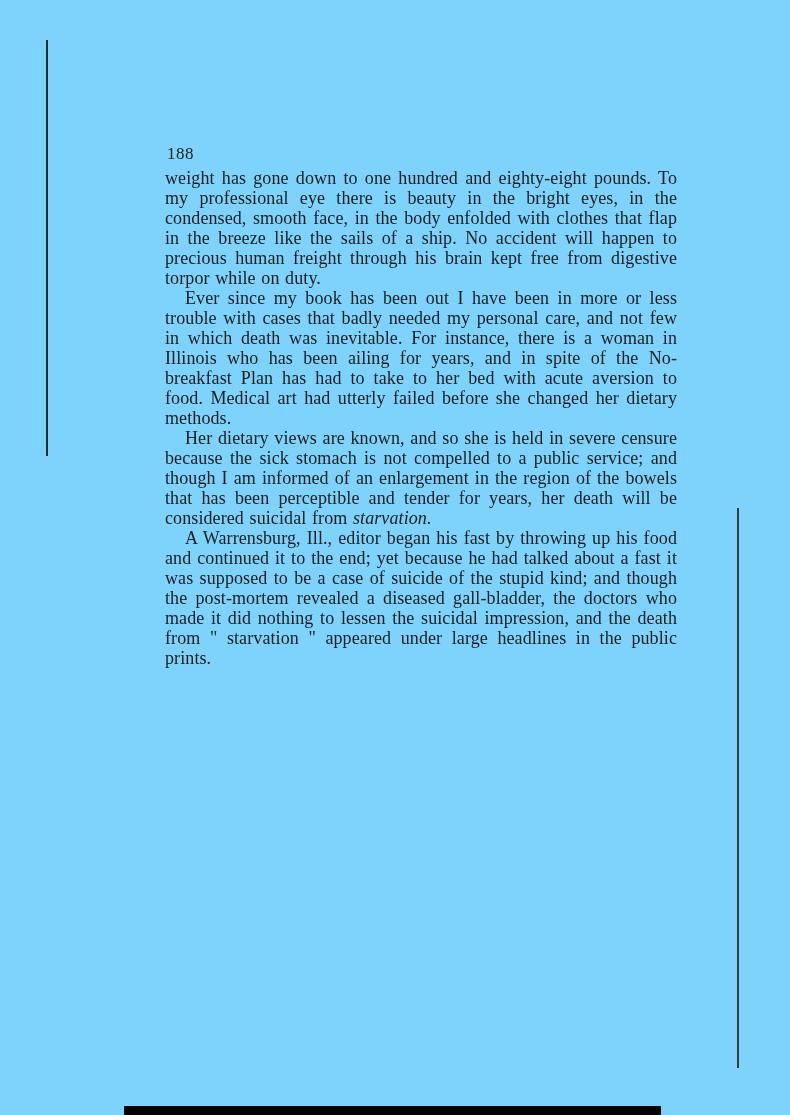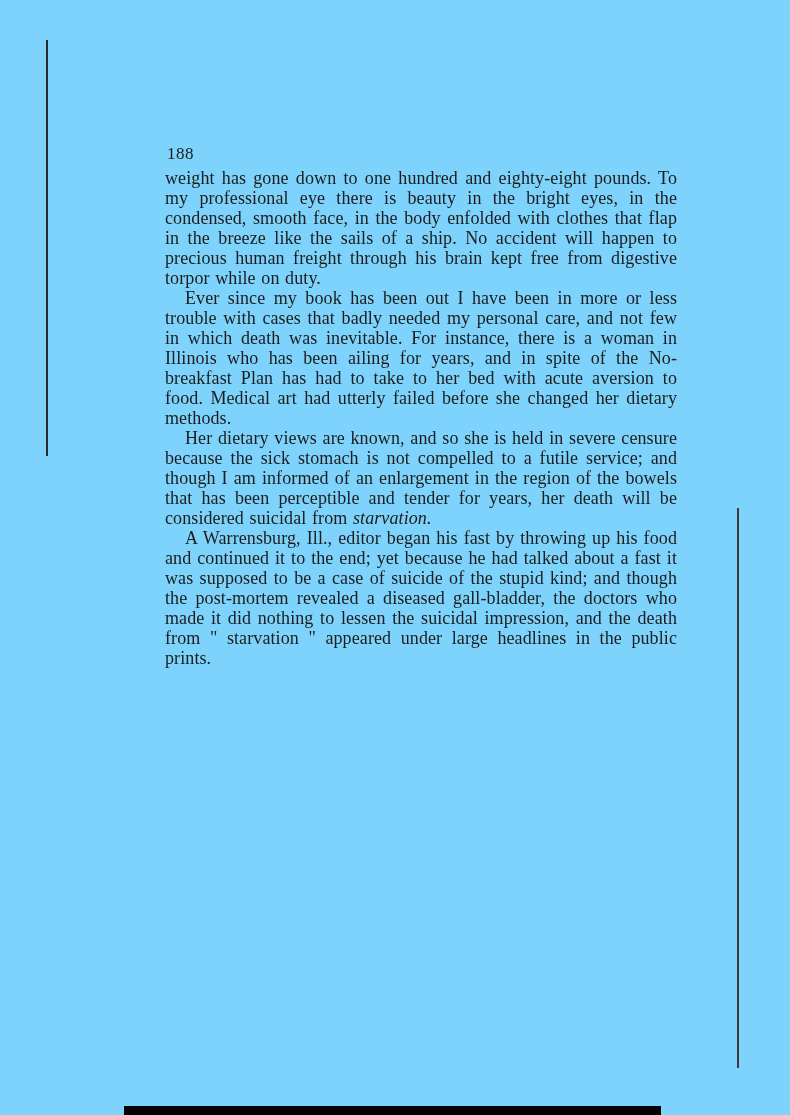--- a/index.html
+++ b/index.html
@@ -93,18 +93,18 @@
 
   <div class="content">
 
     <div class="running-head">
       <span class="page-number">188</span>
     </div>
 
     <div class="body-text">
       <p class="noindent">weight has gone down to one hundred and eighty-eight pounds. To my professional eye there is beauty in the bright eyes, in the condensed, smooth face, in the body enfolded with clothes that flap in the breeze like the sails of a ship. No accident will happen to precious human freight through his brain kept free from digestive torpor while on duty.</p>
       <p>Ever since my book has been out I have been in more or less trouble with cases that badly needed my personal care, and not few in which death was inevitable. For instance, there is a woman in Illinois who has been ailing for years, and in spite of the No-breakfast Plan has had to take to her bed with acute aversion to food. Medical art had utterly failed before she changed her dietary methods.</p>
-      <p><span>Her dietary views are known, and so she is held in severe censure because the sick stomach is not compelled to a futile service; and though I am informed of an enlargement in the region of the bowels that has been perceptible and tender for years, her death will be considered suicidal from </span><em>starvation.</em></p>
+      <p><span>Her dietary views are known, and so she is held in severe censure because the sick stomach is not compelled to a public service; and though I am informed of an enlargement in the region of the bowels that has been perceptible and tender for years, her death will be considered suicidal from </span><em>starvation.</em></p>
       <p>A Warrensburg, Ill., editor began his fast by throwing up his food and continued it to the end; yet because he had talked about a fast it was supposed to be a case of suicide of the stupid kind; and though the post-mortem revealed a diseased gall-bladder, the doctors who made it did nothing to lessen the suicidal impression, and the death from " starvation " appeared under large headlines in the public prints.</p>
     </div>
 
   </div>
 </div>
 
 </body></html>

